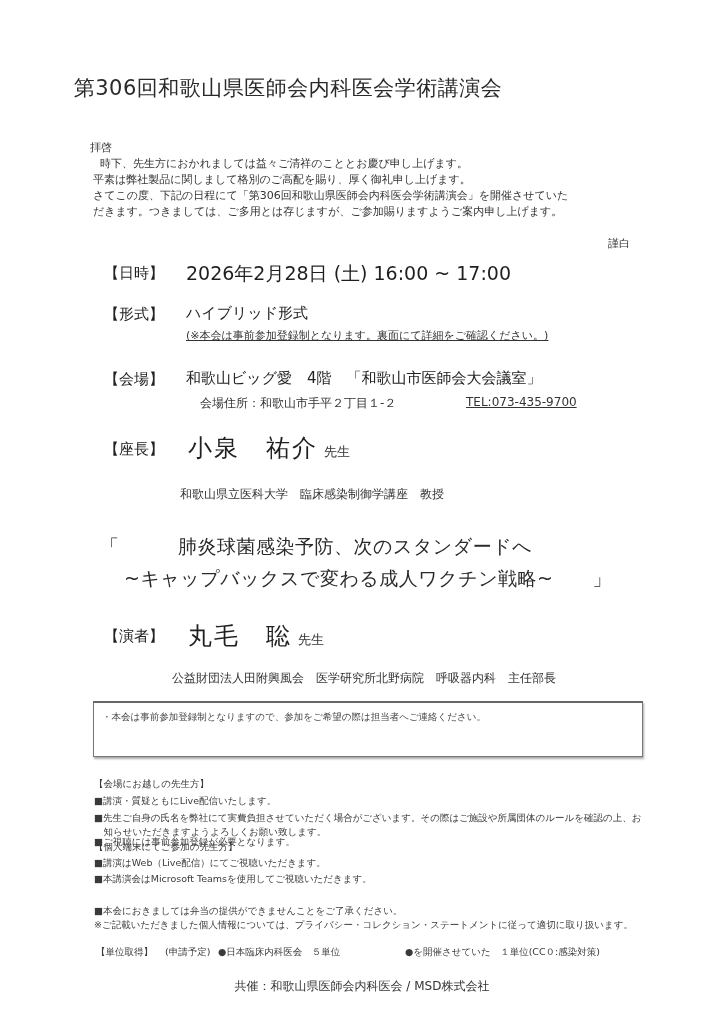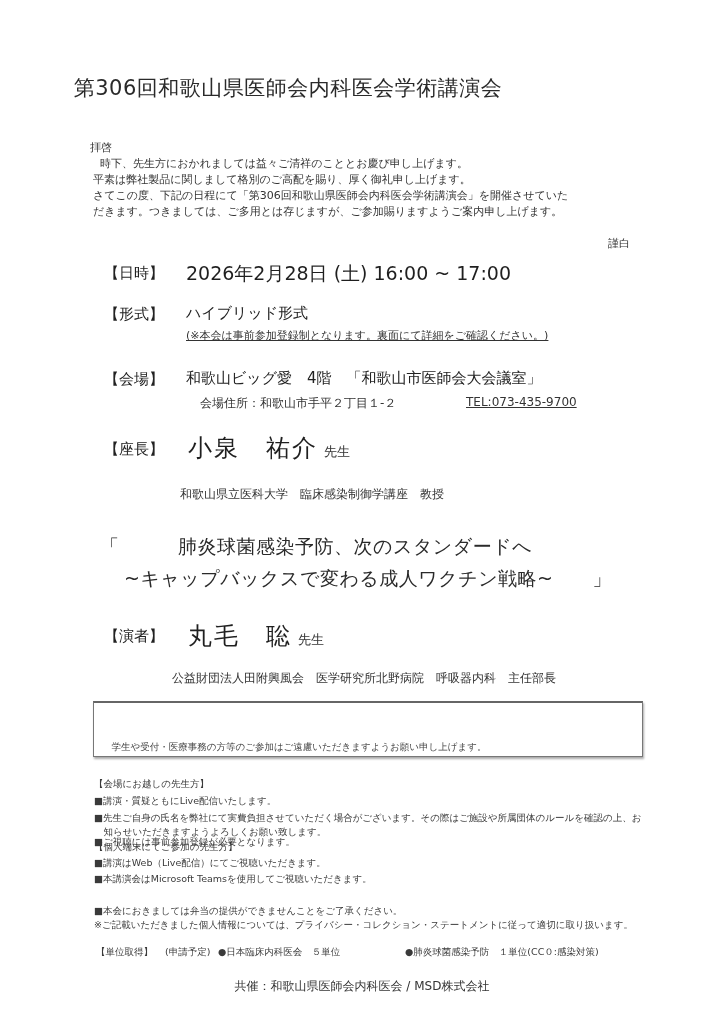--- a/index.html
+++ b/index.html
@@ -64,33 +64,33 @@
 <div class="abs topic" style="left:100px;top:534px;">「　　　肺炎球菌感染予防、次のスタンダードへ</div>
 <div class="abs topic" style="left:124px;top:566px;">~キャップバックスで変わる成人ワクチン戦略~　　」</div>
 
 <div class="abs label" style="left:104px;top:627px;">【演者】</div>
 <div class="abs" style="left:188px;top:620px;">
   <span class="name">丸毛　聡</span><span class="honor">先生</span>
 </div>
 <div class="abs note" style="left:172px;top:670px;font-size:12px;">公益財団法人田附興風会　医学研究所北野病院　呼吸器内科　主任部長</div>
 
 <div class="notice-box">
-  <div class="ln" style="top:38px;">　学生や受付・医療事務の方等のご参加はご遠慮いただきますようお願い申し上げます。</div>
+  <div class="ln" style="top:8px;">・本会は事前参加登録制となりますので、参加をご希望の際は担当者へご連絡ください。</div>
 </div>
 
 <div class="abs fine" style="top:778px;">【会場にお越しの先生方】</div>
 <div class="abs fine" style="top:795px;">■講演・質疑ともにLive配信いたします。</div>
 <div class="abs fine" style="top:812px;">■先生ご自身の氏名を弊社にて実費負担させていただく場合がございます。その際はご施設や所属団体のルールを確認の上、お</div>
 <div class="abs fine" style="top:826px;">　知らせいただきますようよろしくお願い致します。</div>
 
 <div class="abs fine" style="top:841px;text-align:right;">【個人端末にてご参加の先生方】</div>
 <div class="abs fine" style="top:857px;">■講演はWeb（Live配信）にてご視聴いただきます。</div>
 <div class="abs fine" style="top:873px;">■本講演会はMicrosoft Teamsを使用してご視聴いただきます。</div>
 <div class="abs fine" style="top:836px;text-align:center;">■ご視聴には事前参加登録が必要となります。</div>
 <div class="abs fine" style="top:905px;">■本会におきましては弁当の提供ができませんことをご了承ください。</div>
 <div class="abs fine" style="top:919px;">※ご記載いただきました個人情報については、プライバシー・コレクション・ステートメントに従って適切に取り扱います。</div>
 
 <div class="abs credits" style="left:96px;">【単位取得】</div>
 <div class="abs credits" style="left:165px;">(申請予定)</div>
 <div class="abs credits" style="left:218px;">●日本臨床内科医会　５単位</div>
-<div class="abs credits" style="left:405px;">●肺炎球菌感染予防　１単位(CC０:感染対策)</div>
+<div class="abs credits" style="left:405px;">●を開催させていた　１単位(CC０:感染対策)</div>
 
 <div class="abs sponsor">共催：和歌山県医師会内科医会 / MSD株式会社</div>
 
 </body></html>

